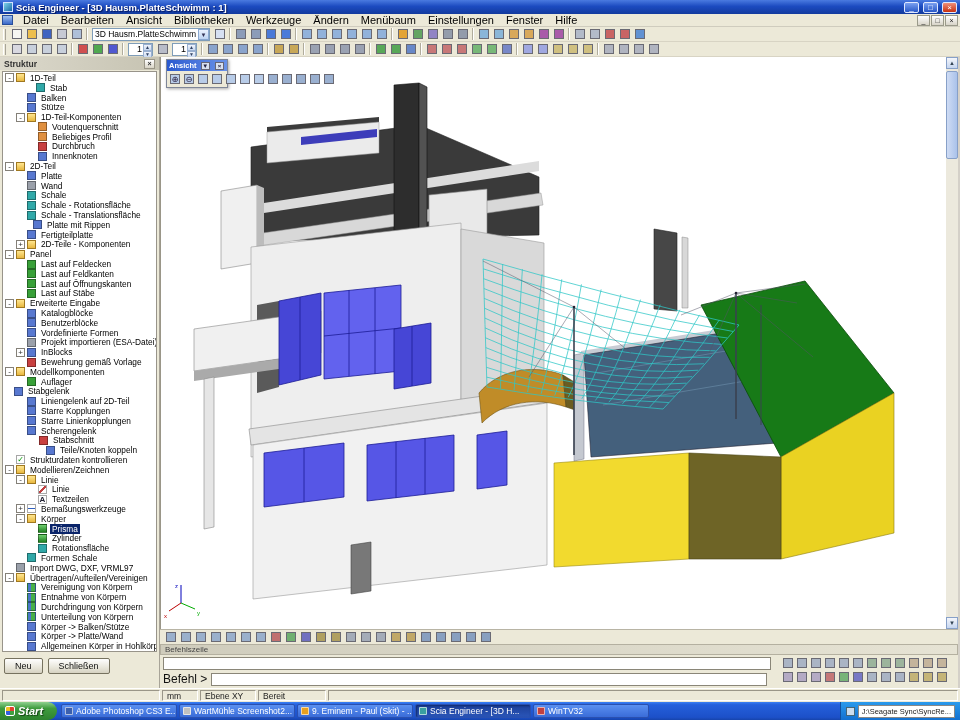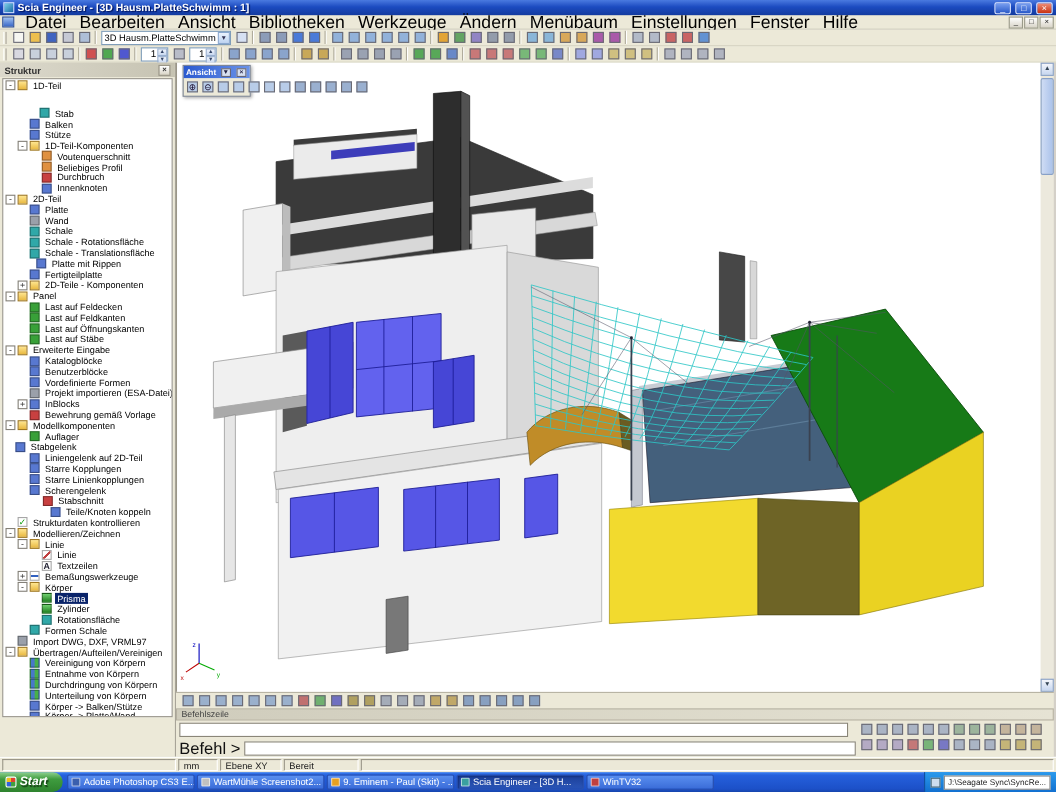--- a/index.html
+++ b/index.html
@@ -8,21 +8,21 @@
 
 #titlebar{position:absolute;left:0;top:0;width:960px;height:14px;background:linear-gradient(180deg,#4a7ae0 0%,#1c4bc0 45%,#123a9e 100%);color:#fff;display:flex;align-items:center;padding:0 3px;gap:3px}
 #app-icon{width:10px;height:10px;background:linear-gradient(135deg,#7fd4e8,#1868a8);border:1px solid #cfe2ff;flex:none}
 #titlebar .t{font-size:9.5px;font-weight:bold;white-space:nowrap;text-shadow:1px 1px 1px #001358}
 #titlebar .spacer{flex:1}
 .win-btn{width:15px;height:11px;border:1px solid #dfe8ff;border-radius:2px;background:linear-gradient(#7aa0f0,#2858c8);color:#fff;font-size:8px;line-height:9px;text-align:center;margin-left:1px;flex:none}
 .win-btn.close{background:linear-gradient(#f0907a,#c83010)}
 
 #menubar{position:absolute;left:0;top:14px;width:960px;height:13px;background:#ece9d8;display:flex;align-items:center;border-bottom:1px solid #cfccbe;padding-left:2px}
 .mdi-sys{width:11px;height:10px;background:linear-gradient(#9ec0f0,#3a68c8);border:1px solid #284e9a;margin-right:4px;flex:none}
-.menu-item{padding:0 6px;font-size:16px;height:13px;line-height:13px;color:#000;white-space:nowrap}
+.menu-item{padding:0 6px;font-size:11px;height:13px;line-height:13px;color:#000;white-space:nowrap}
 .mdi-btns{margin-left:auto;display:flex;padding-right:2px}
 .mdi-btn{width:13px;height:11px;border:1px solid #9a9a8a;background:linear-gradient(#ffffff,#d8d4c8);font-size:7px;line-height:9px;text-align:center;margin-left:1px;color:#222}
 
 .toolbar{position:absolute;left:0;width:960px;height:15px;background:#ece9d8;display:flex;align-items:center;padding-left:2px;border-bottom:1px solid #d8d4c4}
 #tb1{top:27px}#tb2{top:42px}
 .tb-grip{width:3px;height:11px;border-left:1px solid #fff;border-right:1px solid #a8a498;margin:0 3px 0 1px;flex:none}
 .tb-items{display:flex;align-items:center}
 .tb-group{display:flex;align-items:center}
 .tb-sep{width:2px;height:12px;border-left:1px solid #b0ac9c;border-right:1px solid #fff;margin:0 2px;flex:none}
 .tbi{width:15px;height:14px;display:flex;align-items:center;justify-content:center;flex:none}
@@ -68,21 +68,21 @@
 #ansicht-title .tbx{margin-left:auto;width:9px;height:8px;background:#d8e0f0;border:1px solid #667;color:#224;font-size:6px;line-height:6px;text-align:center;margin-right:1px}
 #ansicht-grid{display:flex;flex-wrap:wrap;padding:1px;width:100%}
 #ansicht-grid .tbi{width:14px;height:14px}
 
 #viewstrip{position:absolute;left:160px;top:629px;width:798px;height:15px;background:#ece9d8;border-top:1px solid #b8b4a4;display:flex;align-items:center;padding-left:3px}
 
 #cmdpanel{position:absolute;left:160px;top:644px;width:798px;height:44px;background:#ece9d8}
 #cmd-title{height:11px;background:linear-gradient(90deg,#cfccbc,#e6e3d4);font-size:8px;font-weight:normal;padding:0 4px;color:#444;border:1px solid #b4b0a0;line-height:10px}
 #cmd-history{position:absolute;left:3px;top:13px;width:608px;height:13px;background:#fff;border:1px solid #8a8678}
 #cmd-inputrow{position:absolute;left:3px;top:28px;display:flex;align-items:center;gap:4px}
-#cmd-prompt{font-size:15px;color:#111}
+#cmd-prompt{font-size:12px;color:#111}
 #cmd-input{width:556px;height:13px;background:#fff;border:1px solid #8a8678;font-size:9px;font-family:"Liberation Sans",sans-serif}
 #snap-rows{position:absolute;right:5px;top:12px;width:172px}
 .snap-row{display:flex;height:14px}
 .snap-row .tbi{width:14px;height:13px}
 
 #statusbar{position:absolute;left:0;top:688px;width:960px;height:14px;background:#ece9d8;display:flex;gap:2px;padding:1px 2px;border-top:1px solid #fff}
 .sb-cell{border:1px solid;border-color:#9a9688 #fff #fff #9a9688;font-size:8.5px;padding:0 4px;line-height:10px;color:#222;white-space:nowrap}
 
 #taskbar{position:absolute;left:0;top:702px;width:960px;height:18px;background:linear-gradient(180deg,#3a80f4 0%,#2560dc 15%,#1c50c8 85%,#1644ac 100%);display:flex;align-items:center}
 #start-btn{height:18px;padding:0 14px 0 5px;background:linear-gradient(180deg,#8fd18f 0%,#3f9c3f 35%,#2e832e 100%);border-radius:0 9px 9px 0;color:#fff;font-weight:bold;font-style:italic;font-size:11px;display:flex;align-items:center;gap:3px;flex:none;text-shadow:1px 1px 1px #144214}
@@ -415,21 +415,21 @@
   <div id="struct-title">
     <span>Struktur</span>
     <span id="struct-close">×</span>
   </div>
   <div id="tree">
       <div class="trow" style="padding-left: 2px;">
         <span class="texp">-</span>
         <span class="tico ti-folder"></span>
         <span class="tlabel">1D-Teil</span>
       </div>
-      <div class="trow" style="padding-left: 22px; margin-top: 15px;">
+      <div class="trow" style="padding-left: 22px;">
         <span class="tspacer"></span>
         <span class="tico ti-teal"></span>
         <span class="tlabel">Stab</span>
       </div>
       <div class="trow" style="padding-left: 13px;">
         <span class="tspacer"></span>
         <span class="tico ti-blue"></span>
         <span class="tlabel">Balken</span>
       </div>
       <div class="trow" style="padding-left: 13px;">
@@ -706,20 +706,24 @@
         <span class="tspacer"></span>
         <span class="tico ti-blue"></span>
         <span class="tlabel">Körper -&gt; Platte/Wand</span>
       </div>
       <div class="trow" style="padding-left: 13px;">
         <span class="tspacer"></span>
         <span class="tico ti-blue"></span>
         <span class="tlabel">Allgemeinen Körper in Hohlkörper</span>
       </div>
     </div>
+  <div id="struct-footer">
+    <button class="xp-btn">Neu</button>
+    <button class="xp-btn">Schließen</button>
+  </div>
 </div>
 
 <div id="viewport">
 <svg width="786" height="572" viewBox="0 0 786 572">
   <rect x="0" y="0" width="786" height="572" fill="#ffffff"></rect>
 
   <g stroke-linejoin="round">
     <polygon points="90,90 258,68 378,120 378,178 90,184" fill="#3a3a3a" stroke="#222" stroke-width="0.6"></polygon>
     <polygon points="90,148 378,104 378,114 90,158" fill="#dcdcdc"></polygon>
     <polygon points="88,178 380,136 382,148 90,190" fill="#d8d8d8" stroke="#999" stroke-width="0.5"></polygon>

